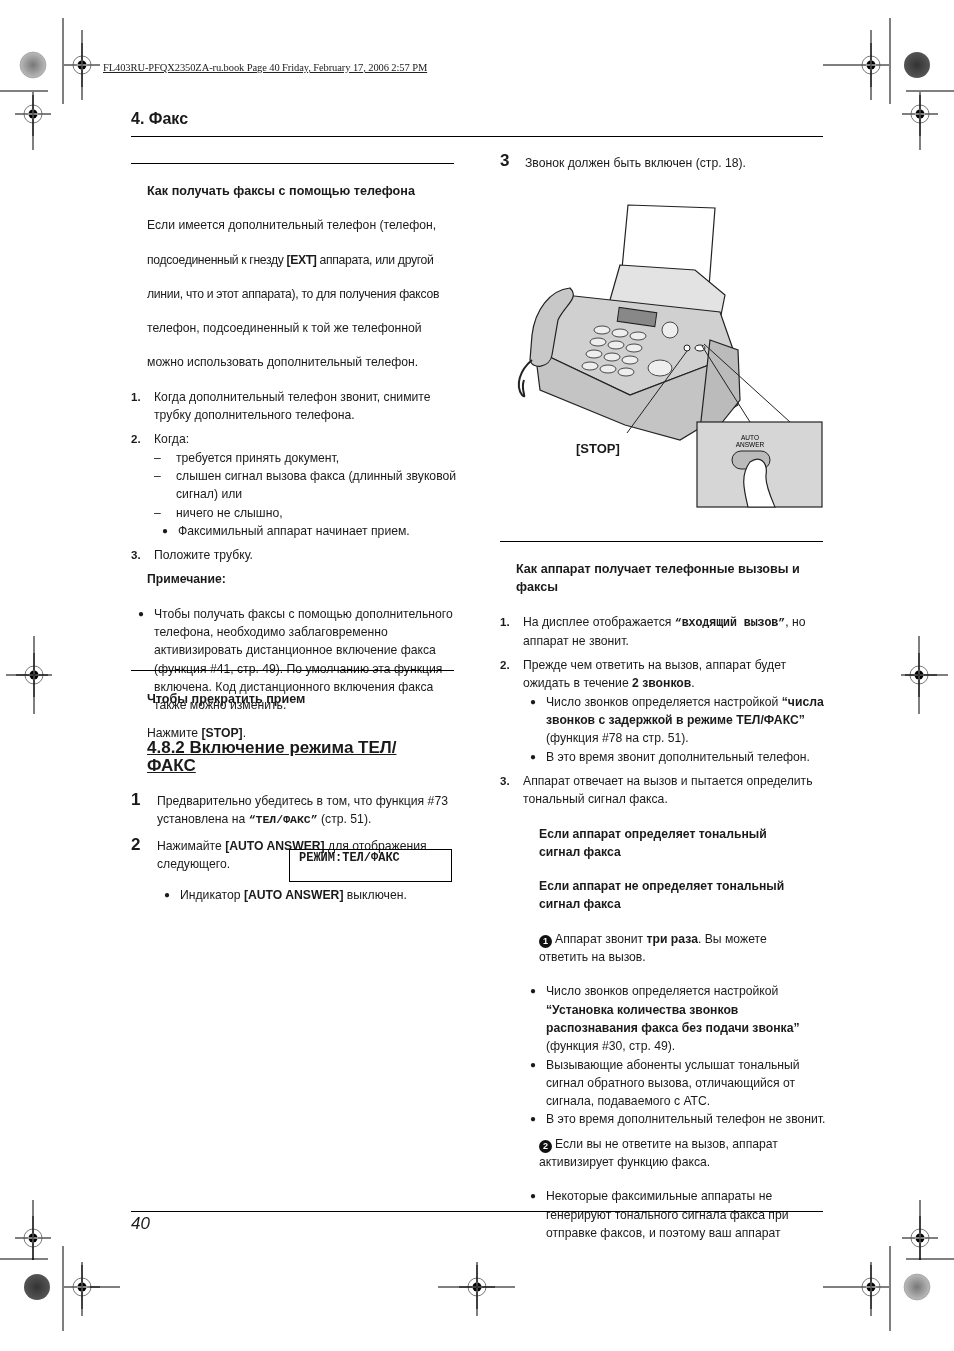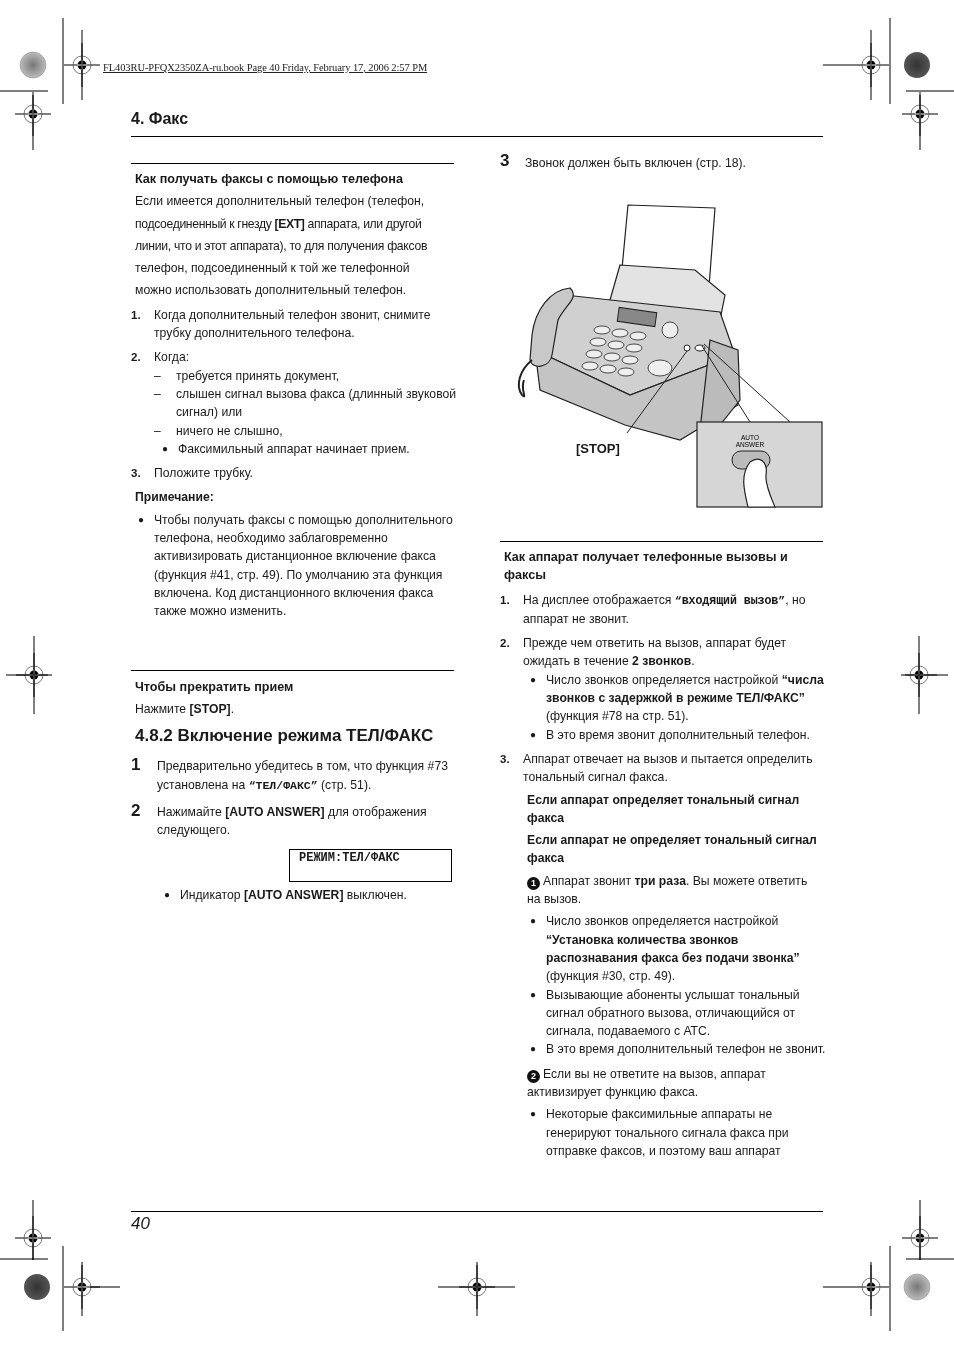--- a/index.html
+++ b/index.html
@@ -3,33 +3,33 @@
 <meta charset="utf-8">
 <style>
   html, body { margin: 0; padding: 0; background: #ffffff; }
   body { width: 954px; height: 1351px; position: relative; overflow: hidden;
          font-family: "Liberation Sans", sans-serif; color: #1a1a1a; }
   .abs { position: absolute; }
   .file-header { left: 103px; top: 62px; font-family: "Liberation Serif", serif; font-size: 10.5px; color: #222; letter-spacing: -0.1px; text-decoration: underline; }
   .chapter { left: 131px; top: 110px; font-size: 16px; font-weight: bold; }
   .rule { position: absolute; height: 1px; background: #000; }
   .col { position: absolute; font-size: 12.2px; line-height: 18.3px; }
-  .col p { margin: 4px; }
+  .col p { margin: 16px; }
   .h-sec { font-weight: bold; font-size: 12.6px; }
   .item { display: flex; }
   .item .n { flex: 0 0 23px; font-weight: bold; font-size: 11.5px; }
   .item .t { flex: 1; }
   .dash { display: flex; padding-left: 0; }
   .dash .d { flex: 0 0 22px; }
   .bullet { display: flex; }
   .bullet .b { flex: 0 0 16px; font-size: 10px; line-height: 18.3px; }
   .b-bold { font-weight: bold; }
   .key { font-weight: bold; }
   .mono { font-family: "Liberation Mono", monospace; font-weight: bold; font-size: 11.5px; }
-  .h-big { font-size: 17px; font-weight: bold; }
+  .h-big { font-size: 17px; font-weight: bold; text-decoration: underline; }
   .stepnum { display: inline-block; width: 26px; font-weight: bold; font-size: 17px; vertical-align: top; }
   .lcd { position: absolute; left: 289px; top: 849px; width: 163px; height: 33px; border: 1px solid #000; box-sizing: border-box; }
   .lcd span { position: absolute; left: 9px; top: 1px; font-family: "Liberation Mono", monospace; font-weight: bold; font-size: 12px; }
   .circ { display:inline-block; width: 13px; height: 13px; border-radius: 50%; background:#111; color:#fff; font-size: 9px; line-height: 13px; text-align:center; font-weight:bold; vertical-align: -1px; margin-right: 3px; }
   .page-num { left: 131px; top: 1214px; font-size: 17px; font-style: italic; }
   .reg { position: absolute; }
 </style>
 </head>
 <body>
 

